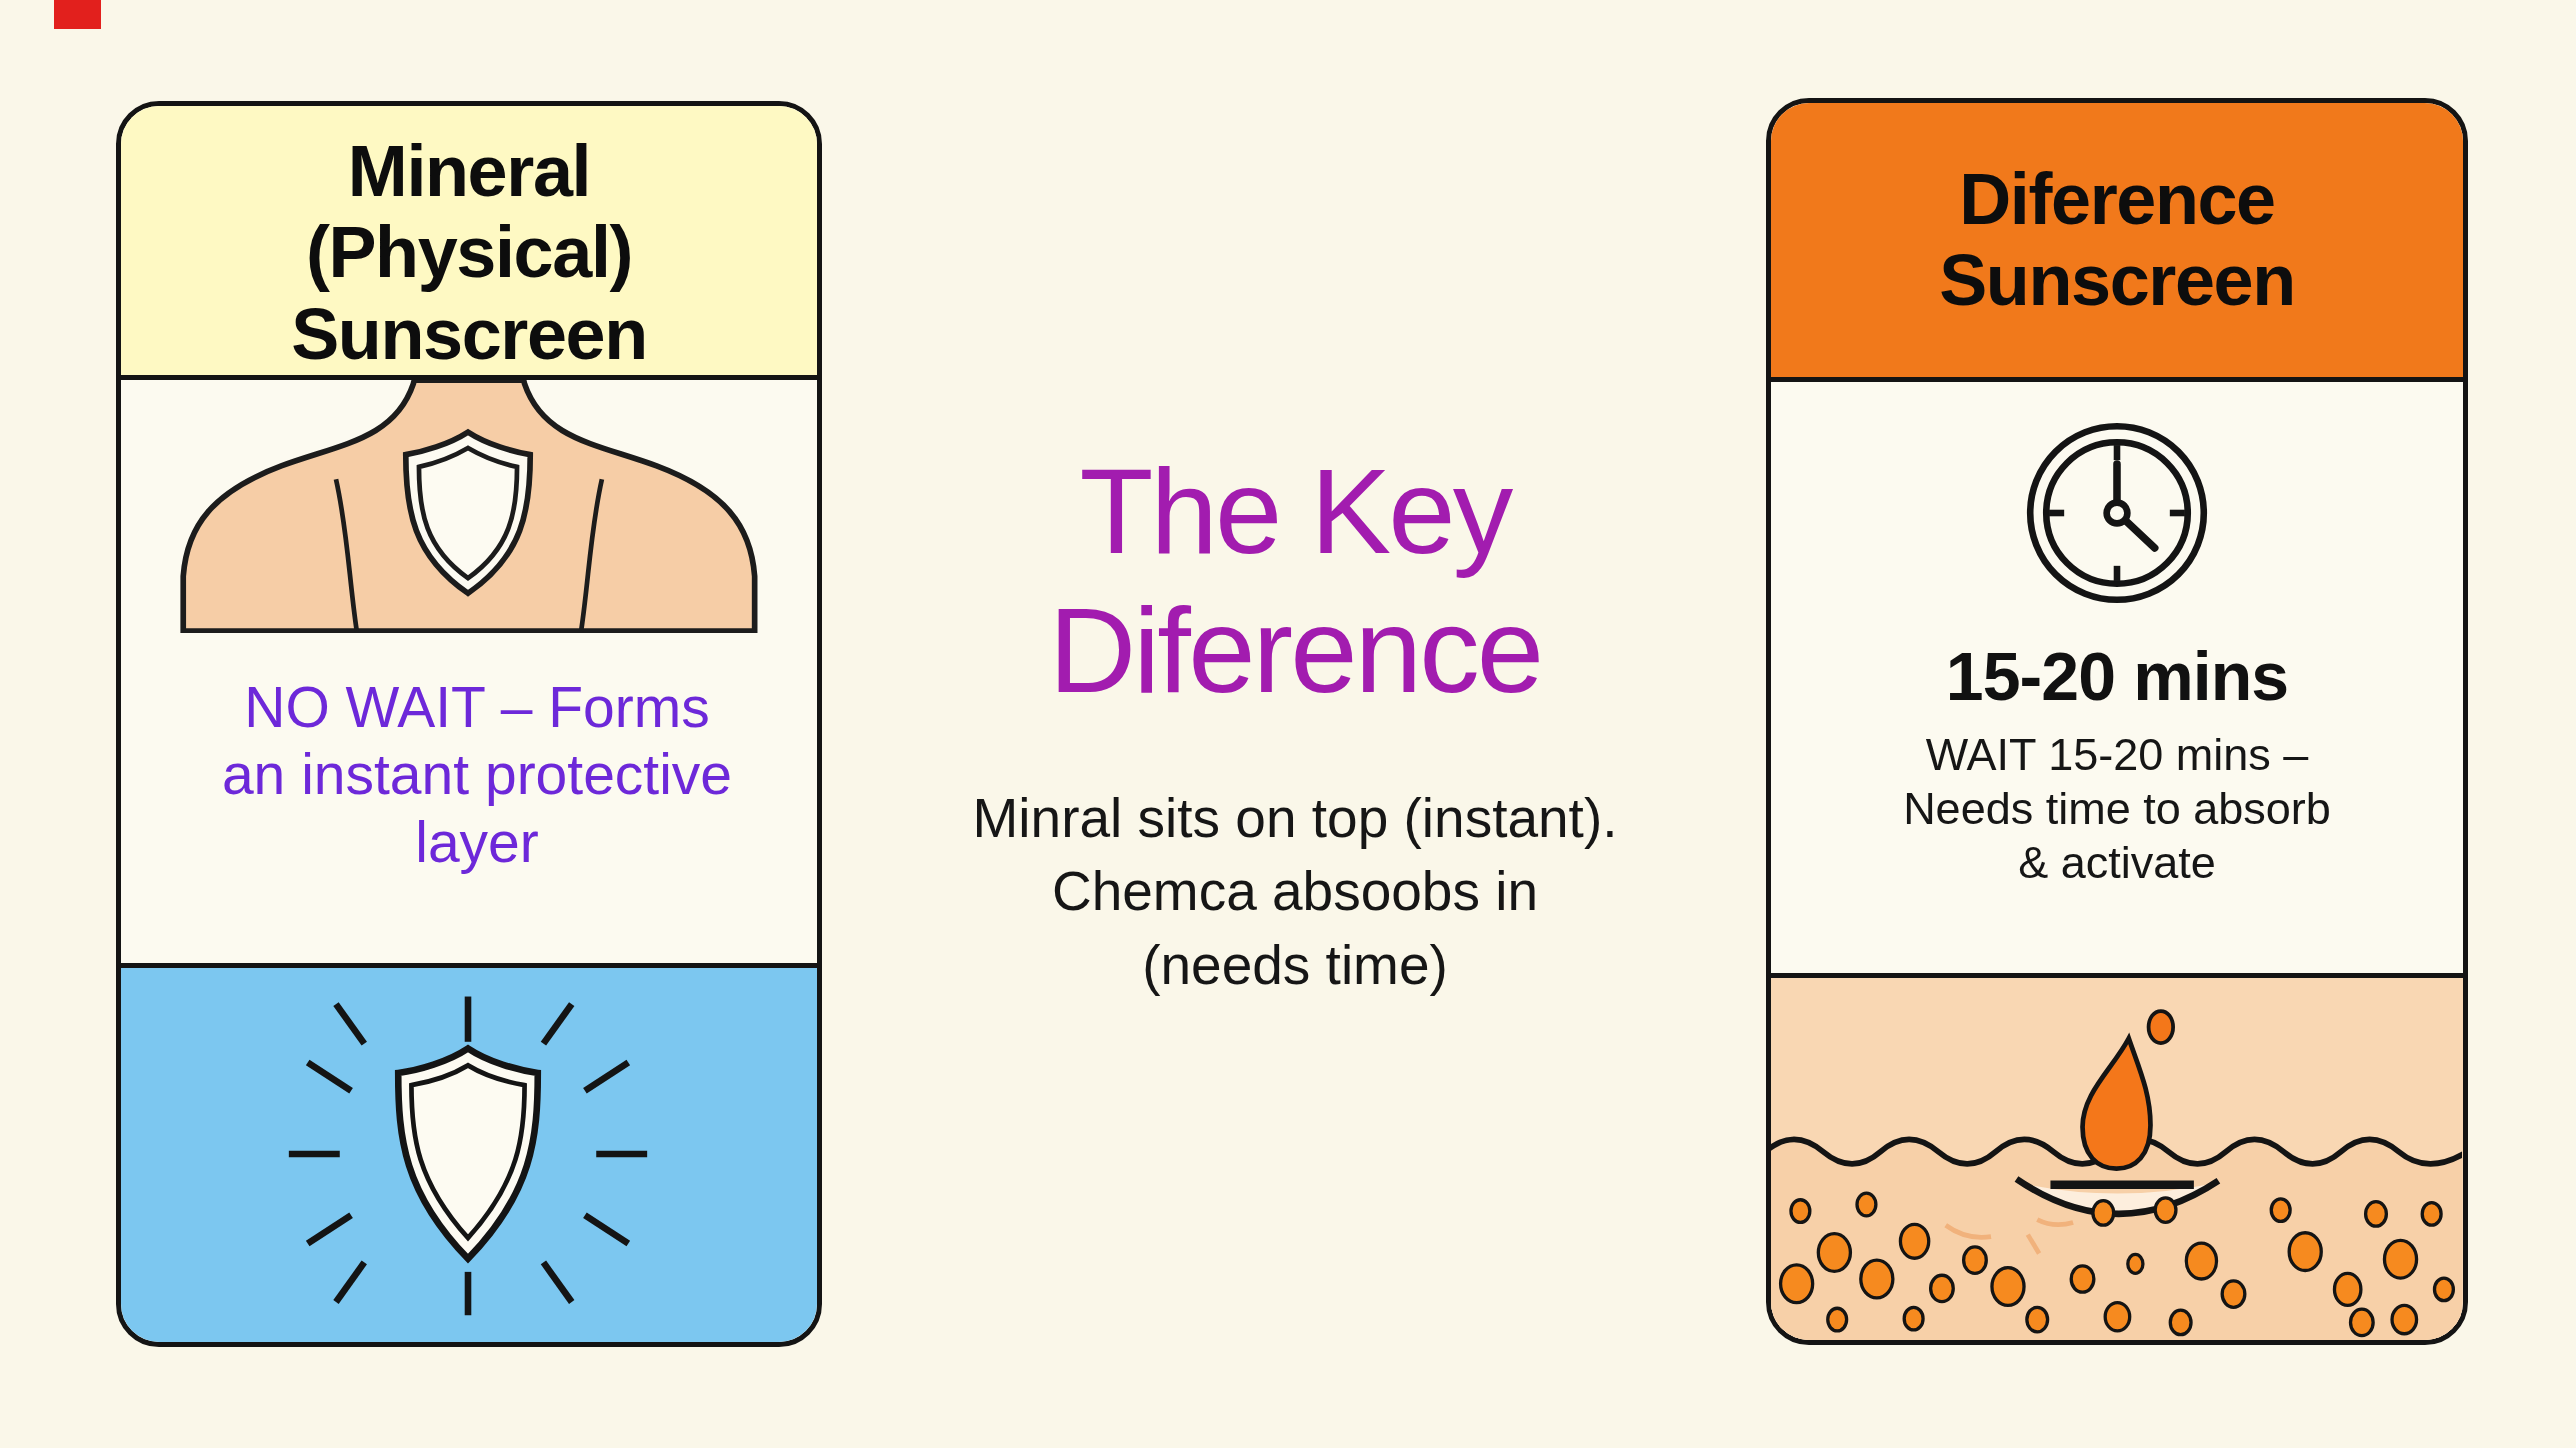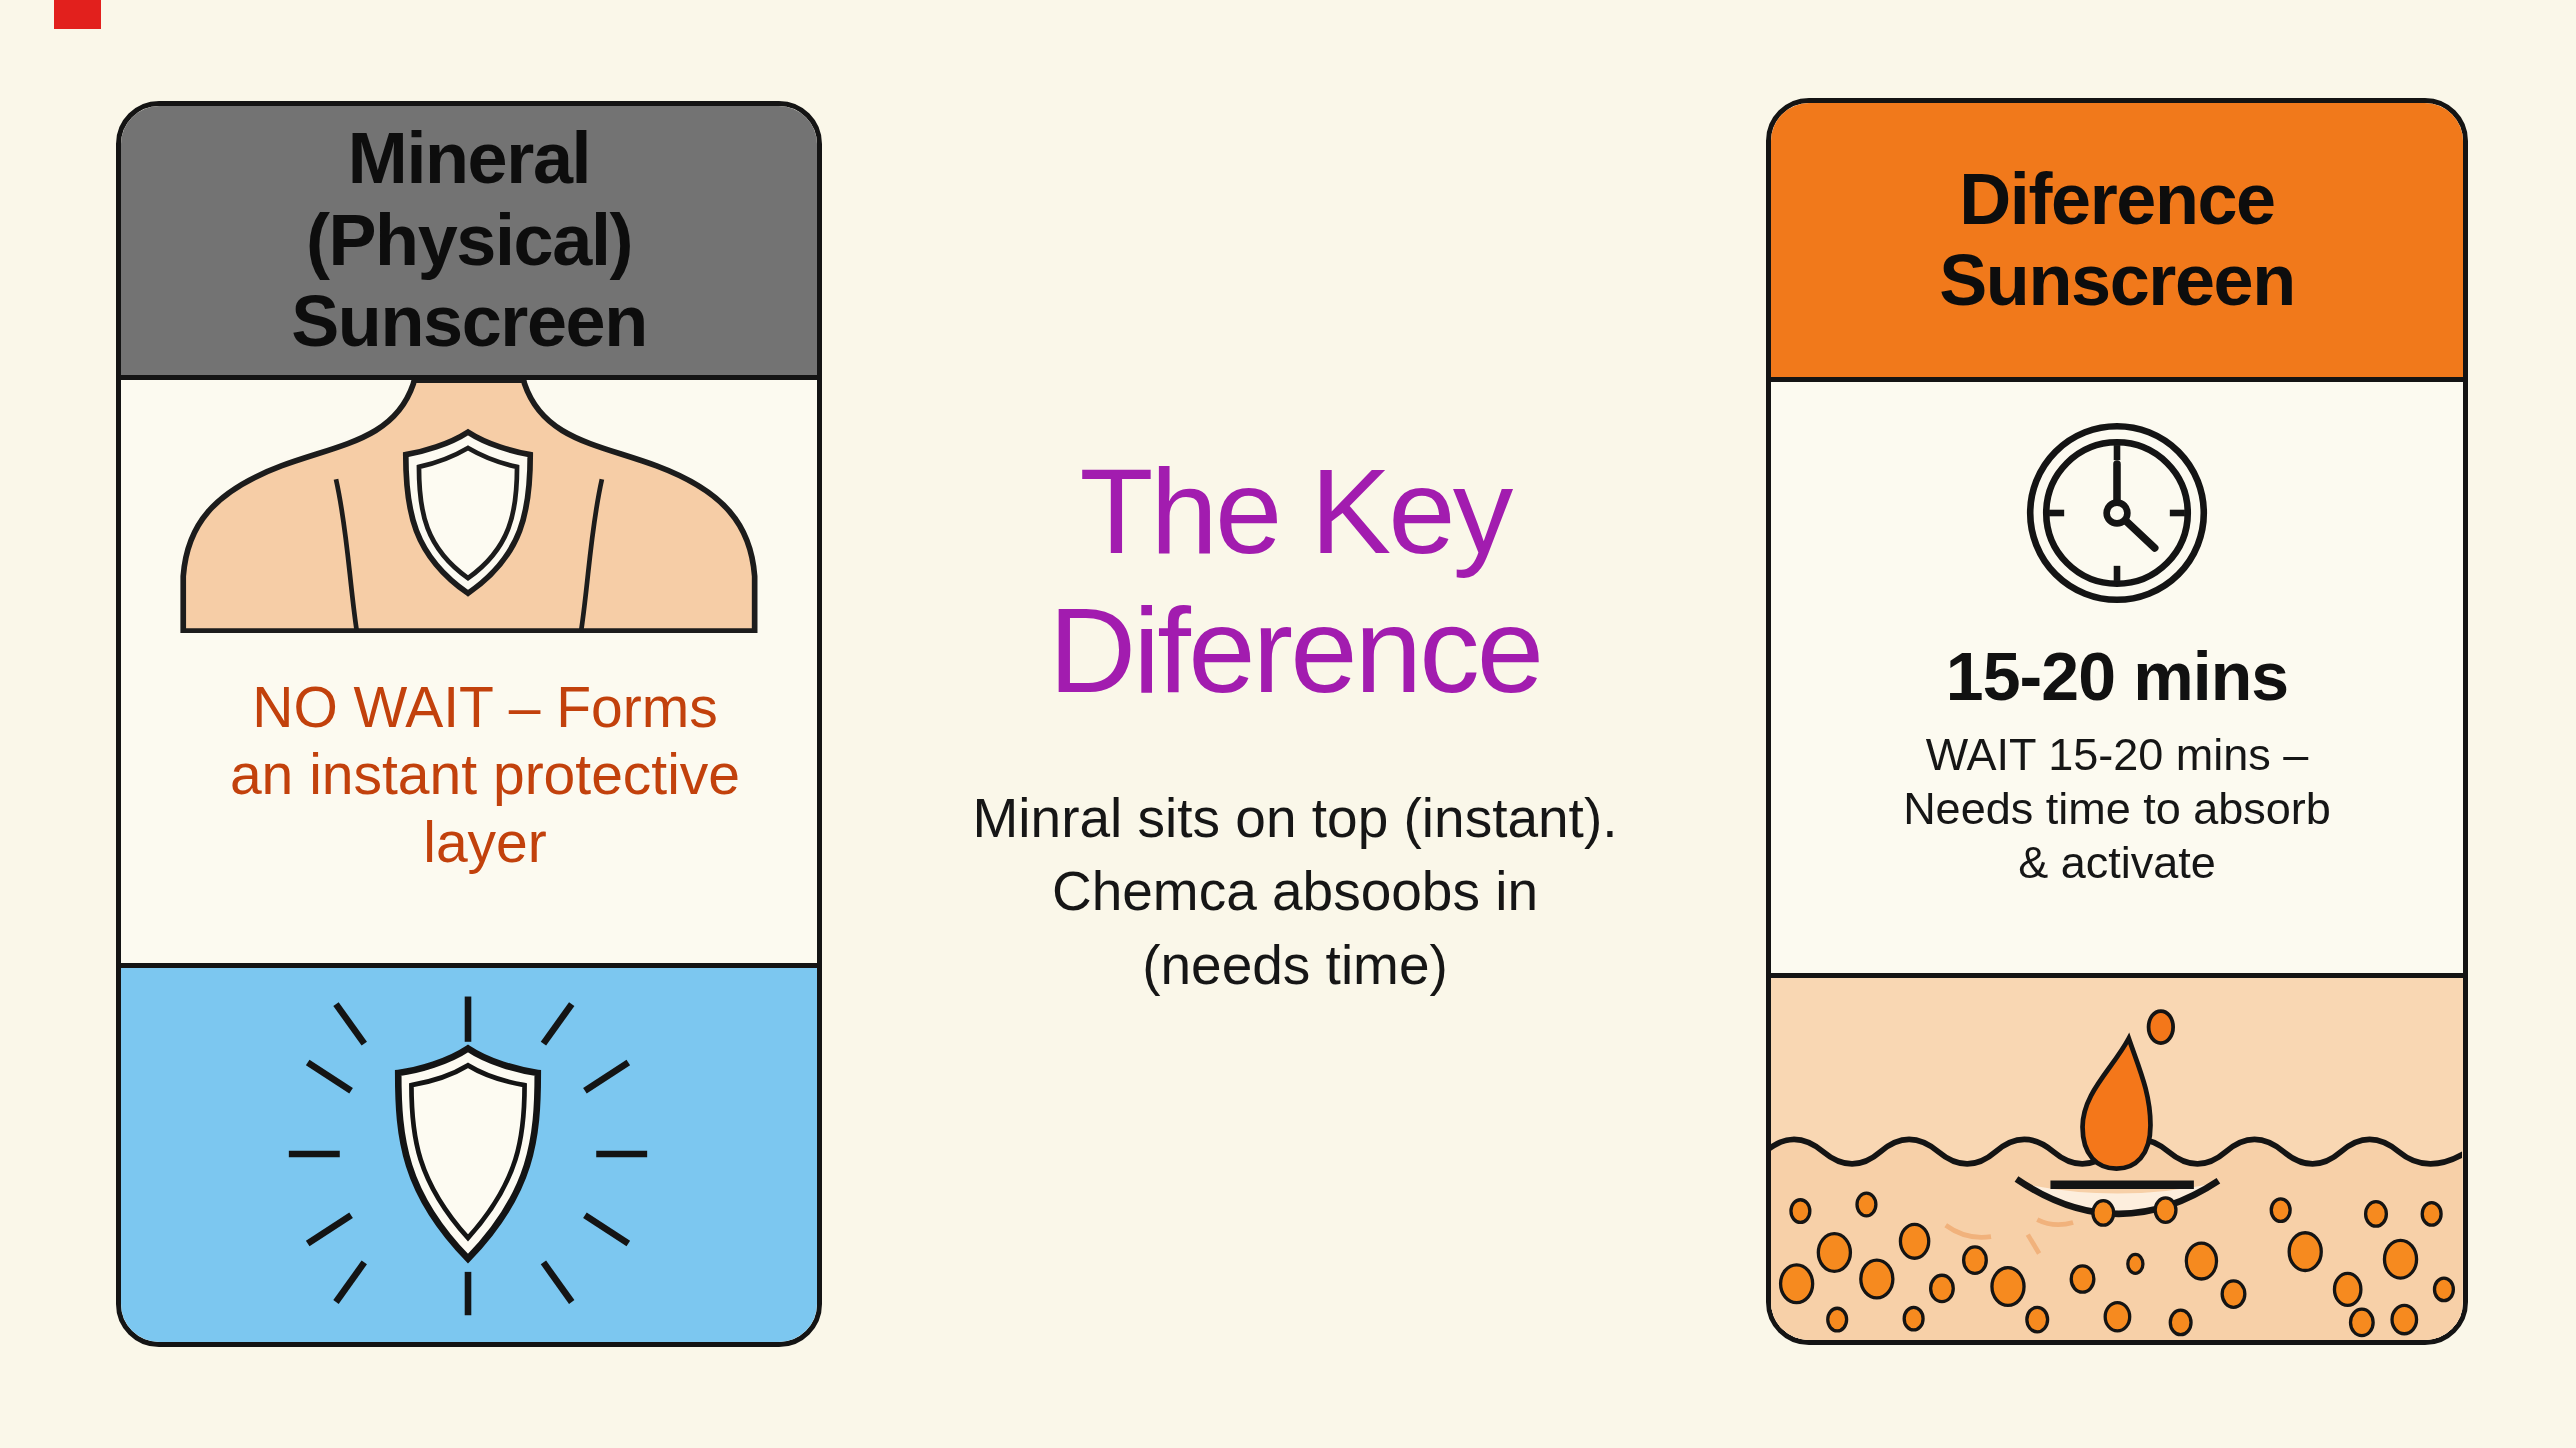--- a/index.html
+++ b/index.html
@@ -25,37 +25,37 @@
     display: flex; flex-direction: column;
   }
   .card-left  { left: 116px;  top: 101px; width: 706px; height: 1246px; }
   .card-right { left: 1766px; top: 98px; width: 702px; height: 1247px; }
   .card-header {
     flex: 0 0 auto;
     border-bottom: 5.7px solid #141414;
     display: flex; align-items: center; justify-content: center;
     text-align: center;
   }
-  .card-left  .card-header { height: 274px; background: #737373; }
+  .card-left  .card-header { height: 274px; background: #fef9c3; align-items: flex-end; }
   .card-right .card-header { height: 279px; background: #f1791b; }
   .card-title {
     font-size: 72px; font-weight: 700; line-height: 1.13;
     letter-spacing: -1.4px; color: #0d0d0d;
   }
   .card-title span { display: block; }
   .card-body { position: relative; flex: 0 0 auto; }
   .card-left  .card-body { height: 583px; }
   .card-right .card-body { height: 583px; text-align: center; margin-top: 8px; }
   .card-footer { flex: 1 1 auto; position: relative; }
   .card-left .card-footer { background: #7cc7f0; border-top: 5.7px solid #141414; }
   .card-right .card-footer { background: #f9d7b3; border-top: 5.7px solid #141414; }
   .torso-svg { position: absolute; top: 0; left: 0; }
   .caption {
-    position: absolute; top: 294px; left: 16px; width: 100%;
-    text-align: center; font-size: 57px; line-height: 1.18; color: #c2410c;
+    position: absolute; top: 294px; left: 8px; width: 100%;
+    text-align: center; font-size: 57px; line-height: 1.18; color: #6d28d9;
   }
   .caption span { display: block; }
   .caption-r {
     margin-top: 13.2px;
     text-align: center; font-size: 45px; line-height: 1.2; color: #161616;
   }
   .caption-r span { display: block; }
   .clock-wrap { margin: 22.6px auto 0; width: 200px; height: 200px; }
   .duration { margin-top: 24.5px; font-size: 68px; font-weight: 700; letter-spacing: -0.9px; }
   .center-panel {

